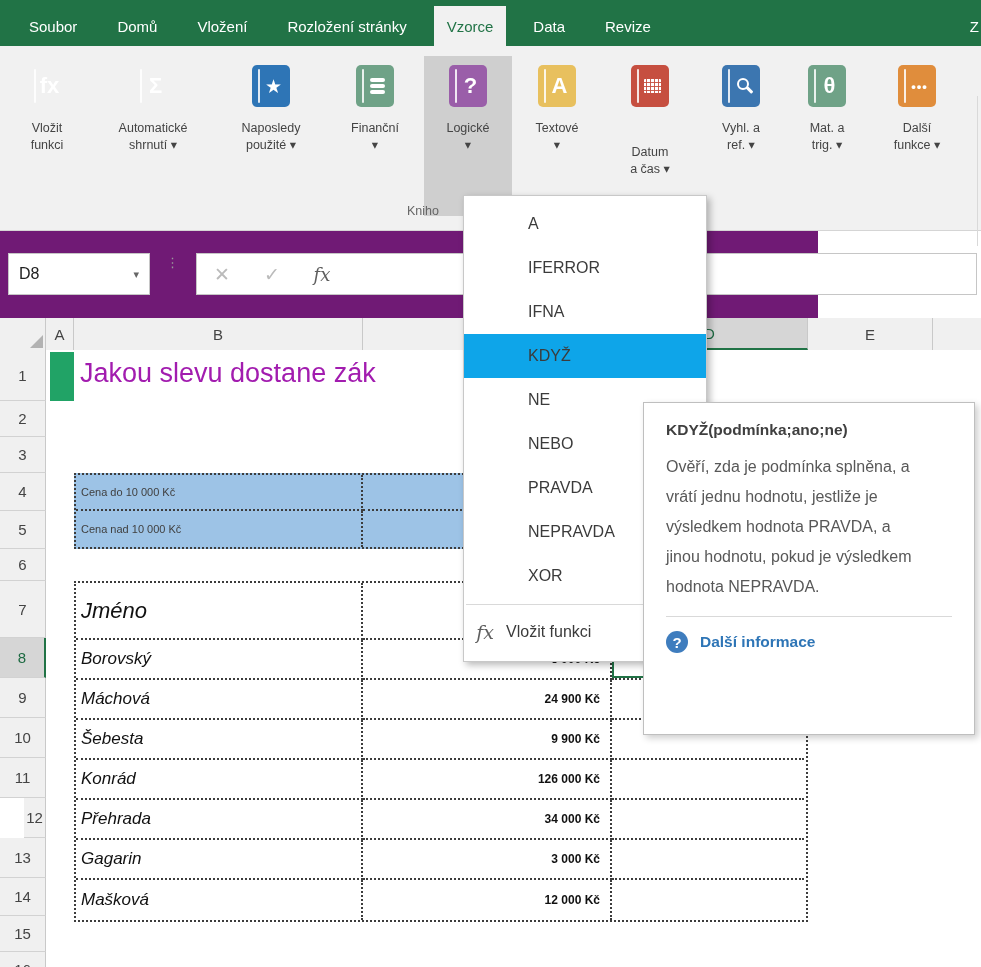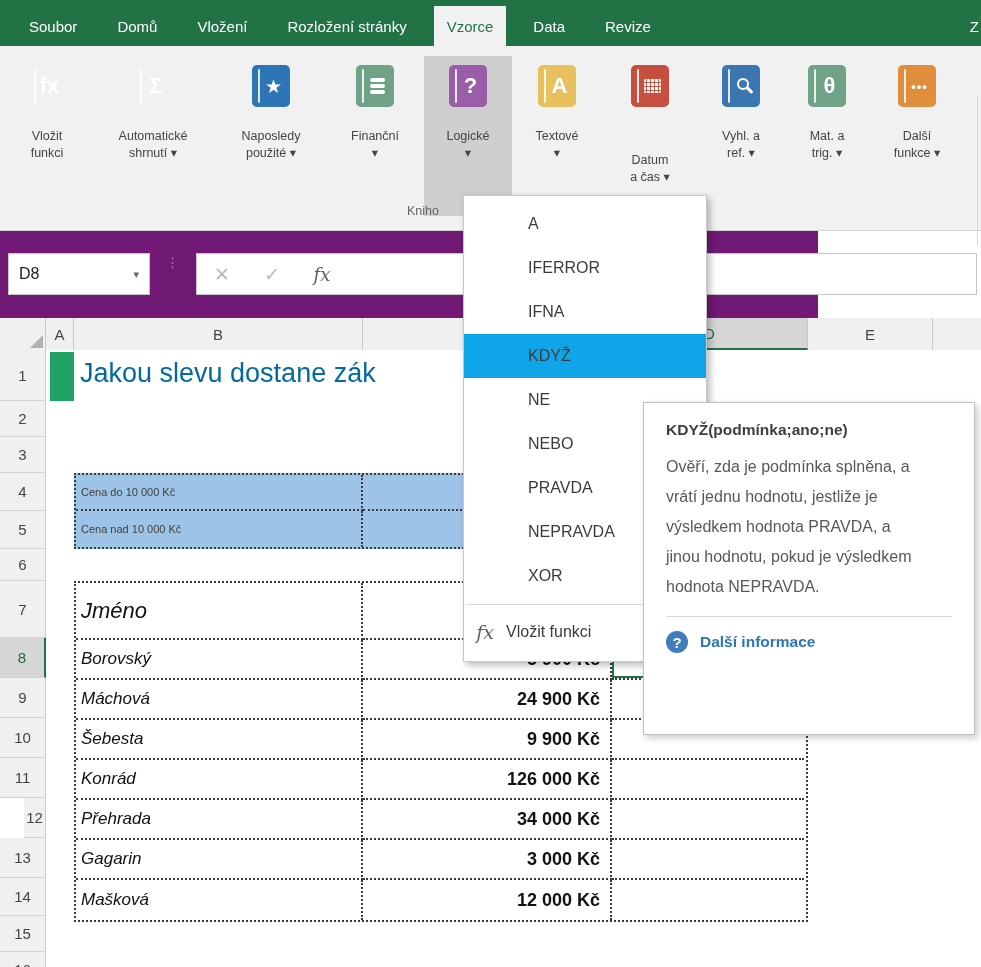--- a/index.html
+++ b/index.html
@@ -20,21 +20,21 @@
             background:#f1f1f1; border-bottom:1px solid #d5d5d5; }
   #ribbonrow { display:flex; align-items:flex-start; padding:10px 0 0 4px; }
   .rbtn { display:flex; flex-direction:column; align-items:center; padding-top:4px; height:160px; }
   .rbtn.hl { background:#cfcfcf; }
   .rbtn:nth-of-type(1){width:86px;} .rbtn:nth-of-type(2){width:126px;}
   .rbtn:nth-of-type(3){width:110px;} .rbtn:nth-of-type(4){width:98px;}
   .rbtn:nth-of-type(5){width:88px;}  .rbtn:nth-of-type(6){width:90px;}
   .rbtn:nth-of-type(7){width:96px;gap:24px;}  .rbtn:nth-of-type(8){width:86px;}
   .rbtn:nth-of-type(9){width:86px;}  .rbtn:nth-of-type(10){width:94px;}
   .rightsep { position:absolute; right:3px; top:50px; width:1px; height:150px; background:#d9d9d9; }
-  .icaption { margin-top:16px; font-size:12.5px; color:#444; line-height:17px; text-align:center; white-space:nowrap; }
+  .icaption { margin-top:8px; font-size:12.5px; color:#444; line-height:17px; text-align:center; white-space:nowrap; }
   .iconbox { height:52px; display:flex; align-items:center; justify-content:center; }
   .book { width:38px; height:42px; border-radius:5px; position:relative; display:flex;
           align-items:center; justify-content:center; color:#fff; }
   .book::before { content:''; position:absolute; left:6px; top:4px; bottom:4px; width:2px;
                   background:rgba(255,255,255,.85); border-radius:1px; }
   .bglyph { font-size:22px; font-weight:bold; margin-left:5px; }
   .g-star { font-size:19px; font-weight:normal; }
   .g-theta { font-size:22px; }
   .g-dots { font-size:13px; letter-spacing:1px; }
   .g-coins { display:block; width:15px; height:4px; background:#fff; border-radius:2px;
@@ -82,38 +82,38 @@
   .rh:nth-of-type(3){height:36px;}  .rh:nth-of-type(4){height:38px;}
   .rh:nth-of-type(5){height:38px;}  .rh:nth-of-type(6){height:32px;}
   .rh:nth-of-type(7){height:57px;}  .rh:nth-of-type(8){height:40px;}
   .rh:nth-of-type(9){height:40px;}  .rh:nth-of-type(10){height:40px;}
   .rh:nth-of-type(11){height:40px;} .rh:nth-of-type(12){height:40px;margin-left:24px;}
   .rh:nth-of-type(13){height:40px;} .rh:nth-of-type(14){height:38px;}
   .rh:nth-of-type(15){height:36px;} .rh:nth-of-type(16){height:36px;}
   .rh.sel { background:#d6d6d6; color:#1e6b43; border-right:2px solid #217346; }
 
   .a1fill { position:absolute; left:50px; top:34px; width:24px; height:49px; background:#21a366; }
-  .sheettitle { position:absolute; left:80px; top:40px; font-size:27px; color:#0369a1; white-space:nowrap; }
+  .sheettitle { position:absolute; left:80px; top:40px; font-size:27px; color:#a21caf; white-space:nowrap; }
 
   .blueblock { position:absolute; left:74px; top:155px; width:538px; height:76px;
                border:2px dotted #3c3c3c; display:grid; grid-template-columns:287px 1fr;
                grid-template-rows:36px 1fr; background:#9dc3e6; }
   .blueblock .bc { border-right:2px dotted #3c3c3c; border-bottom:2px dotted #3c3c3c;
                    font-size:11px; color:#404040; display:flex; align-items:center; padding-left:5px;
                    white-space:nowrap; }
   .blueblock .bc:nth-child(2n) { border-right:none; }
   .blueblock .bc:nth-child(3), .blueblock .bc:nth-child(4) { border-bottom:none; }
 
   .xtable { position:absolute; left:74px; top:263px; width:734px; border:2px dotted #3c3c3c; }
   .xrow { display:flex; }
   .xc { border-right:2px dotted #3c3c3c; border-bottom:2px dotted #3c3c3c; height:40px; }
   .xrow:last-child .xc { border-bottom:none; }
   .xc.cb { width:287px; font-style:italic; font-size:17px; color:#111; display:flex;
            align-items:center; padding-left:5px; }
-  .xc.cc { width:249px; font-weight:bold; font-size:18px; color:#111; display:flex;
+  .xc.cc { width:249px; font-weight:bold; font-size:12px; color:#111; display:flex;
            align-items:center; justify-content:flex-end; padding-right:10px; }
   .xc.cd { width:192px; border-right:none; }
   .xrow.hd .xc { height:57px; }
   .xrow.hd .cb { font-weight:normal; font-size:22px; }
 
   .d8sel { position:absolute; left:612px; top:320px; width:196px; height:40px;
            border:2px solid #217346; z-index:5; }
 
   
   #dropdown { position:absolute; left:463px; top:195px; width:244px; height:467px; background:#fff;

